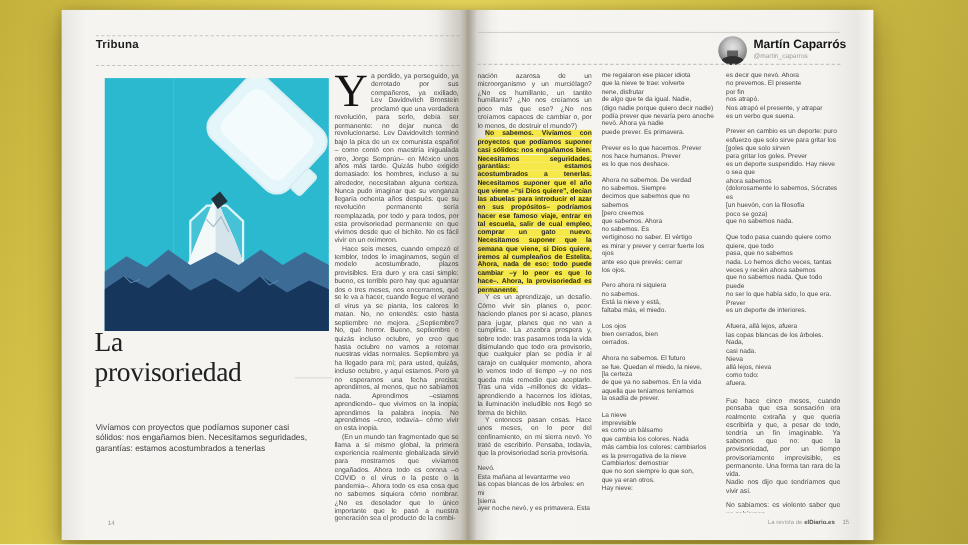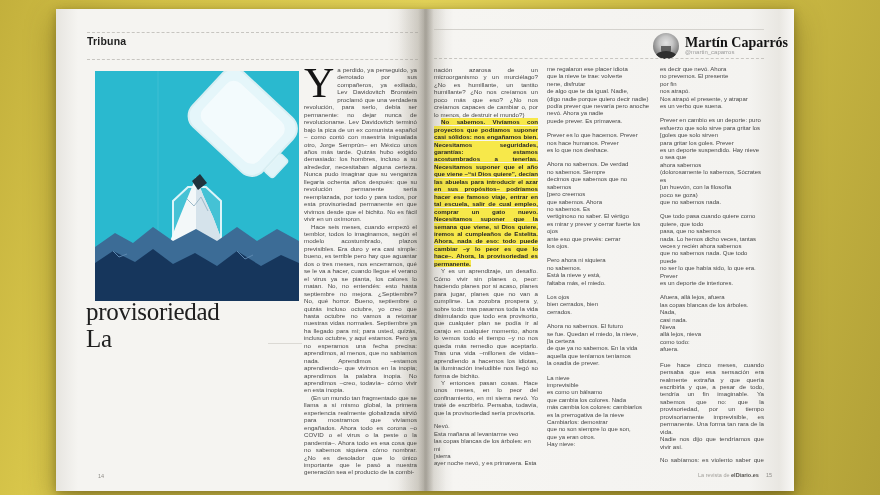--- a/index.html
+++ b/index.html
@@ -30,21 +30,21 @@
     padding:2px 3px 0 0;color:#141414;}
   .hl{background:#f7e84a;font-weight:bold;color:#262626;}
   .poem{font-size:6px;line-height:7.4px;white-space:pre-line;margin:7px 0 0 0;text-align:left;color:#474747;}
   .stanza{margin:0 0 7px 0;}
   .pagenum{position:absolute;font-size:5.5px;color:#8f8d89;}
   .pagenum.pl{left:42px;top:464px;}
   .avatar{position:absolute;left:229px;top:24px;width:26px;height:26px;border-radius:50%;overflow:hidden;
     background:radial-gradient(circle at 50% 38%,#e3e3e3 0%,#c6c6c6 32%,#9a9a9a 55%,#6b6b6b 78%,#3e3e3e 100%);}
   .avatar .shoulders{position:absolute;left:2px;right:2px;bottom:-4px;height:12px;border-radius:50% 50% 0 0;background:#2f2f2f;}
   .avatar .beard{position:absolute;left:8px;top:13px;width:10px;height:8px;border-radius:0 0 50% 50%;background:rgba(70,70,70,.8);}
-  .author-name{position:absolute;left:261px;top:26px;font-size:14px;font-weight:bold;color:#141414;font-family:Liberation Serif, serif;}
+  .author-name{position:absolute;left:261px;top:26px;font-size:11px;font-weight:bold;color:#141414;}
   .author-handle{position:absolute;left:261px;top:40px;font-size:6px;color:#9b9b9b;}
   .rcol{top:57px;width:104px;height:400px;}
   .c1{left:10px;}
   .c2{left:123px;}
   .c3{left:236px;}
   .footer{position:absolute;left:180px;top:463px;width:168px;text-align:right;font-size:5.5px;color:#a09e99;}
   .footer .brand{font-weight:bold;color:#55534f;}
   .footer .pn{margin-left:7px;color:#8f8d89;}
   .gap-top{margin-top:6px;}
 </style>
@@ -80,23 +80,24 @@
           <polygon points="97,110 105,103 112,112 103,119" fill="#20333d"></polygon>
 
           <polygon points="0,176 20,162 38,172 58,156 78,170 101,158 122,170 142,156 162,170 182,158 204,170 204,230 0,230" fill="#3c6c96"></polygon>
           <polygon points="0,192 18,180 40,191 58,178 78,193 100,182 122,195 142,180 166,195 186,184 204,192 204,230 0,230" fill="#16365c"></polygon>
           <polyline points="18,180 24,186 32,183" fill="none" stroke="#5d88b0" stroke-width="1"></polyline>
           <polyline points="142,180 150,188 158,184" fill="none" stroke="#5d88b0" stroke-width="1"></polyline>
         </svg>
       </div>
 
       <h1 class="title">
+        <div>La</div>
         <div>provisoriedad</div>
-        <div>La</div>
       </h1>
+      <p class="subtitle">Vivíamos con proyectos que podíamos suponer casi sólidos: nos engañamos bien. Necesitamos seguridades, garantías: estamos acostumbrados a tenerlas</p>
       <div class="deco-line"></div>
 
       <div class="col col-left">
         <p class="para"><span class="dropcap">Y</span><span>a perdido, ya perseguido, ya derrotado por sus compañeros, ya exiliado, Lev Davidovitch Bronstein proclamó que una verdadera revolución, para serlo, debía ser permanente: no dejar nunca de revolucionarse. Lev Davidovitch terminó bajo la pica de un ex comunista español – como contó con maestría inigualada otro, Jorge Semprún– en México unos años más tarde. Quizás hubo exigido demasiado: los hombres, incluso a su alrededor, necesitaban alguna certeza. Nunca pudo imaginar que su venganza llegaría ochenta años después: que su revolución permanente sería reemplazada, por todo y para todos, por esta provisoriedad permanente en que vivimos desde que el bichito. No es fácil vivir en un oxímoron.</span></p>
         <p class="para indent">Hace seis meses, cuando empezó el temblor, todos lo imaginamos, según el modelo acostumbrado, plazos previsibles. Era duro y era casi simple: bueno, es terrible pero hay que aguantar dos o tres meses, nos encerramos, qué se le va a hacer, cuando llegue el verano el virus ya se pianta, los calores lo matan. No, no entendés: esto hasta septiembre no mejora. ¿Septiembre? No, qué horror. Bueno, septiembre o quizás incluso octubre, yo creo que hasta octubre no vamos a retomar nuestras vidas normales. Septiembre ya ha llegado para mí; para usted, quizás, incluso octubre, y aquí estamos. Pero ya no esperamos una fecha precisa: aprendimos, al menos, que no sabíamos nada. Aprendimos –estamos aprendiendo– que vivimos en la inopia; aprendimos la palabra inopia. No aprendimos –creo, todavía– cómo vivir en esta inopia.</p>
         <p class="para indent">(En un mundo tan fragmentado que se llama a sí mismo global, la primera experiencia realmente globalizada sirvió para mostrarnos que vivíamos engañados. Ahora todo es corona –o COVID o el virus o la peste o la pandemia–. Ahora todo es esa cosa que no sabemos siquiera cómo nombrar. ¿No es desolador que lo único importante que le pasó a nuestra generación sea el producto de la combi-</p>
       </div>
 
       <div class="pagenum pl">14</div>
     </section>

